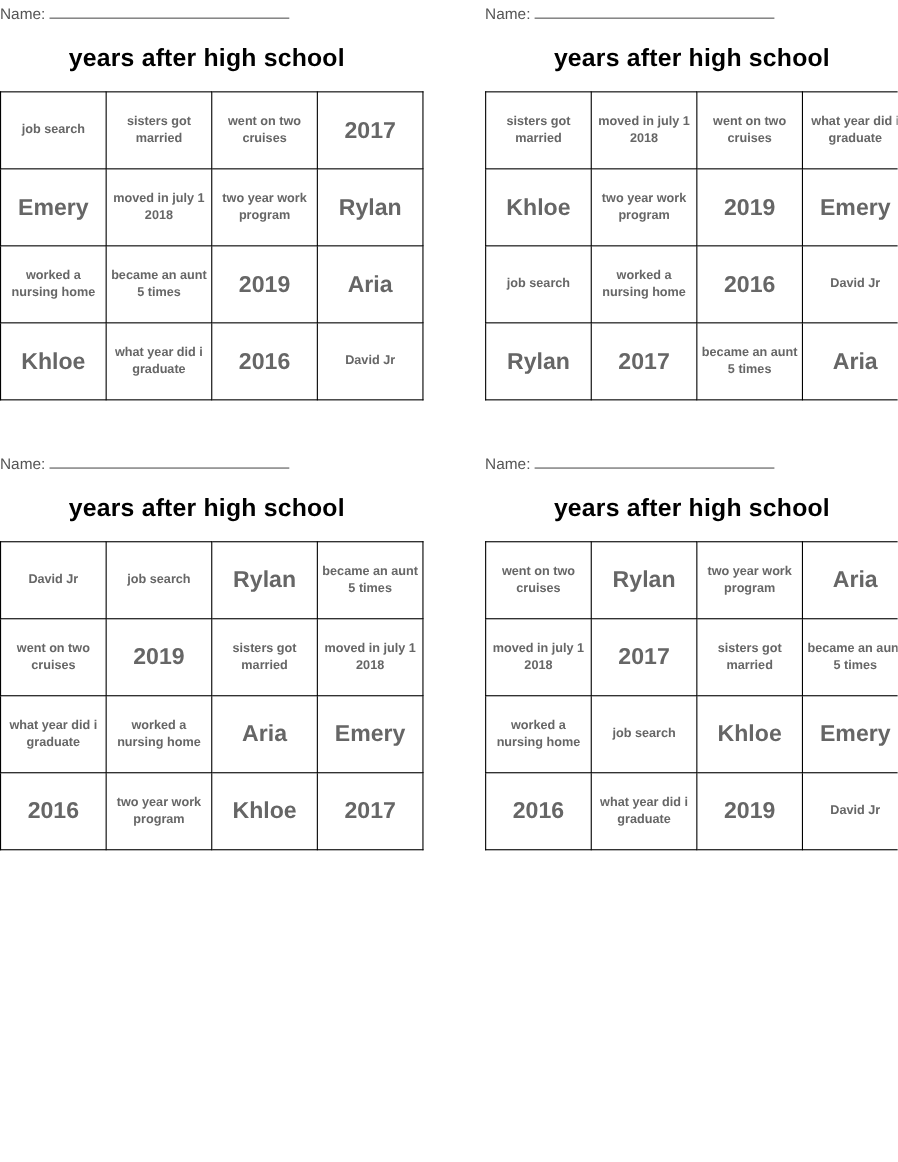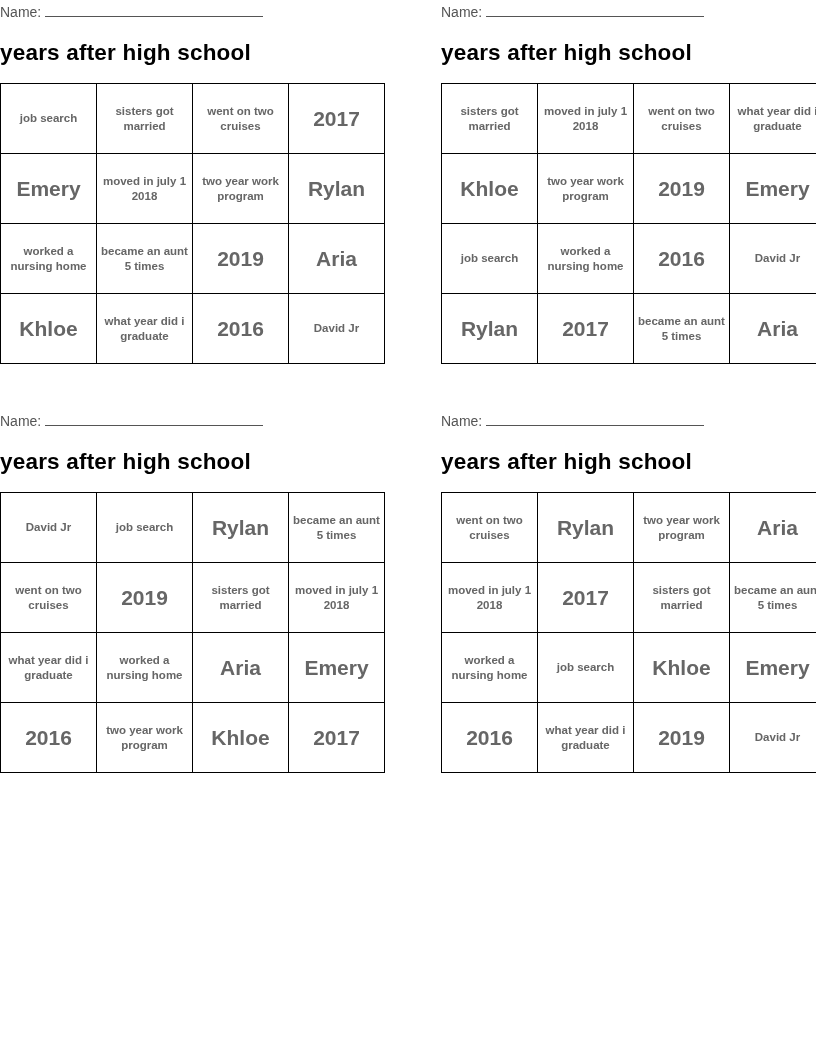--- a/index.html
+++ b/index.html
@@ -1,20 +1,20 @@
 <!DOCTYPE html>
 <html><head>
 <meta charset="utf-8">
 <style>
   html, body { margin:0; padding:0; background:#ffffff; }
   body { width:816px; height:1056px; position:relative; overflow:hidden; font-family:"Liberation Sans", sans-serif; }
   .card { position:absolute; width:376px; height:365px; }
   .name-line { position:absolute; left:0; top:3px; font-size:14px; color:#555555; white-space:nowrap; }
   .name-line .blank { display:inline-block; width:218px; border-bottom:1px solid #555555; margin-left:4px; height:13px; vertical-align:baseline; }
-  .title { position:absolute; left:0; width:376px; top:40px; font-weight:bold; font-size:22.5px; color:#000000; letter-spacing:0.2px; }
+  .title { position:absolute; left:0; width:376px; top:40px; text-align:center; font-weight:bold; font-size:22.5px; color:#000000; letter-spacing:0.2px; }
   table.grid { position:absolute; left:0; top:83px; border-collapse:collapse; table-layout:fixed; width:375px; height:280px; }
   table.grid td { border:1px solid #000000; width:93px; height:69px; text-align:center; vertical-align:middle; color:#666666; font-weight:bold; font-size:11.5px; line-height:15px; padding:0 1px; overflow:hidden; }
   table.grid td.big { font-size:21px; }
   table.grid td.small { font-size:11.5px; }
 </style>
 </head>
 <body>
 
 <div id="page">
     <div class="card" style="left: 0px; top: 0px;">

